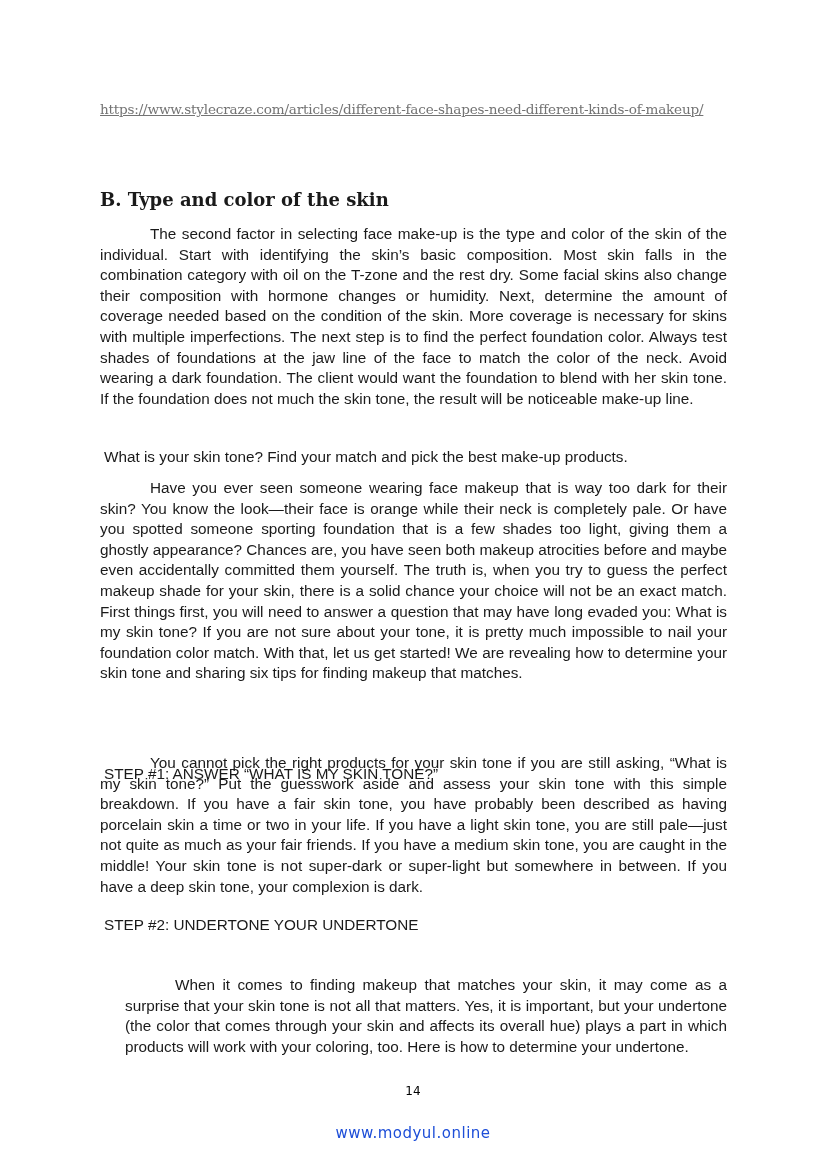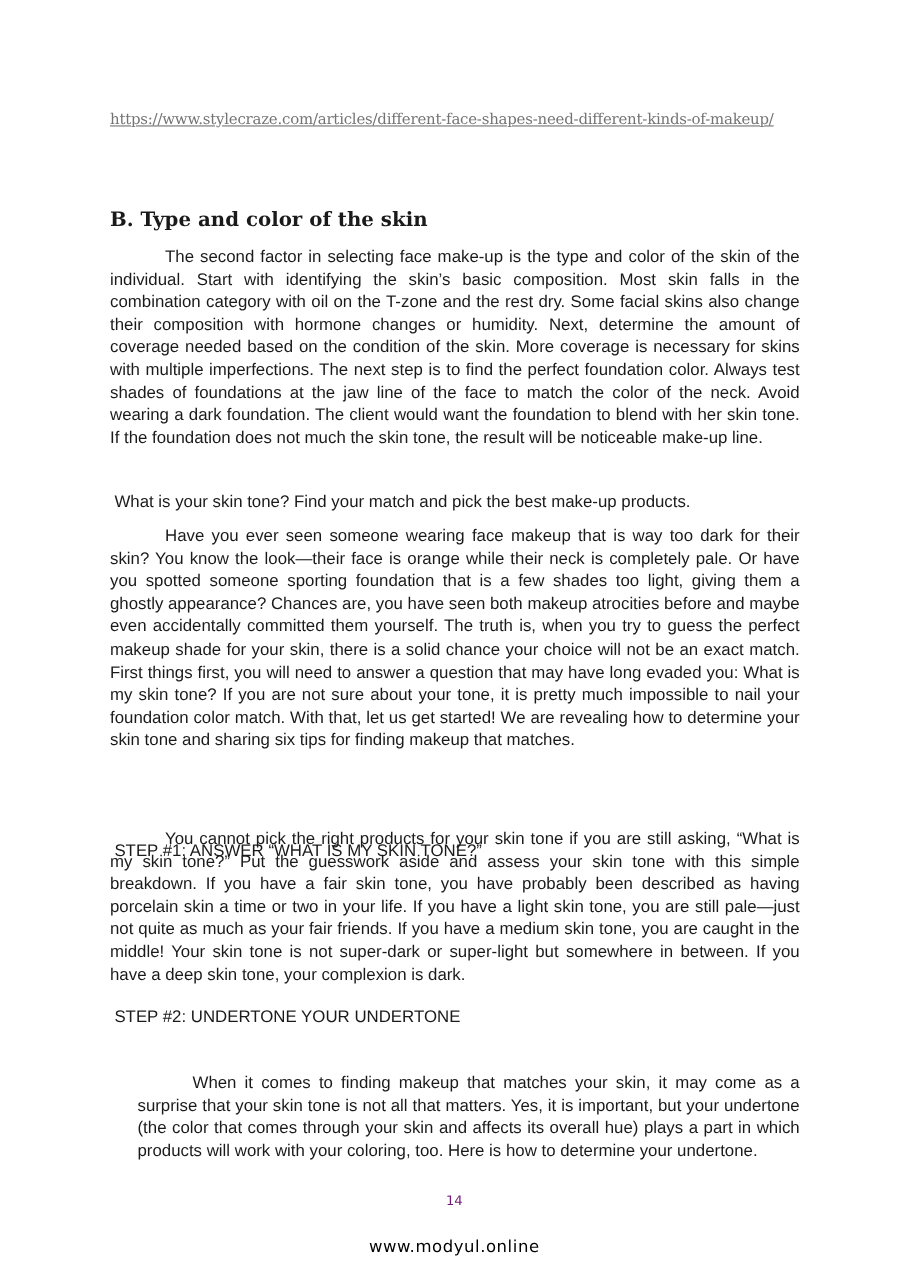--- a/index.html
+++ b/index.html
@@ -9,23 +9,23 @@
   .link { position: absolute; left: 100px; top: 99px; width: 627px;
           font-family: "DejaVu Serif", serif; font-size: 13.6px; line-height: 20.6px;
           color: #737373; text-decoration: underline; word-break: break-all; letter-spacing: -0.2px; }
   .heading { position: absolute; left: 100px; top: 189px; font-family: "DejaVu Serif", serif;
              font-weight: bold; font-size: 18px; }
   .para { position: absolute; left: 100px; width: 627px; text-align: justify; margin: 0; }
   .indent { text-indent: 50px; }
   .indent2 { text-indent: 50px; margin-top: 29px; }
   .plain { position: absolute; left: 100px; margin: 4px; }
   .pnum { position: absolute; top: 1084px; left: 0; width: 826px; text-align: center;
-          font-family: "DejaVu Sans", sans-serif; font-size: 12px; color: #701a75; }
+          font-family: "DejaVu Sans", sans-serif; font-size: 12px; color: #000000; }
   .wm { position: absolute; top: 1124px; left: 0; width: 826px; text-align: center;
-        font-family: "DejaVu Sans", sans-serif; font-size: 15px; color: #000000; letter-spacing: 0.5px; }
+        font-family: "DejaVu Sans", sans-serif; font-size: 15px; color: #1d4ed8; letter-spacing: 0.5px; }
 </style>
 </head>
 <body>
 
 <a class="link">https://www.stylecraze.com/articles/different-face-shapes-need-different-kinds-of-makeup/</a>
 
 <div class="heading">B. Type and color of the skin</div>
 
 <p class="para txt indent" style="top:224px;">The second factor in selecting face make-up is the type and color of the skin of the individual. Start with identifying the skin’s basic composition. Most skin falls in the combination category with oil on the T-zone and the rest dry. Some facial skins also change their composition with hormone changes or humidity. Next, determine the amount of coverage needed based on the condition of the skin. More coverage is necessary for skins with multiple imperfections. The next step is to find the perfect foundation color. Always test shades of foundations at the jaw line of the face to match the color of the neck. Avoid wearing a dark foundation. The client would want the foundation to blend with her skin tone. If the foundation does not much the skin tone, the result will be noticeable make-up line.</p>
 

